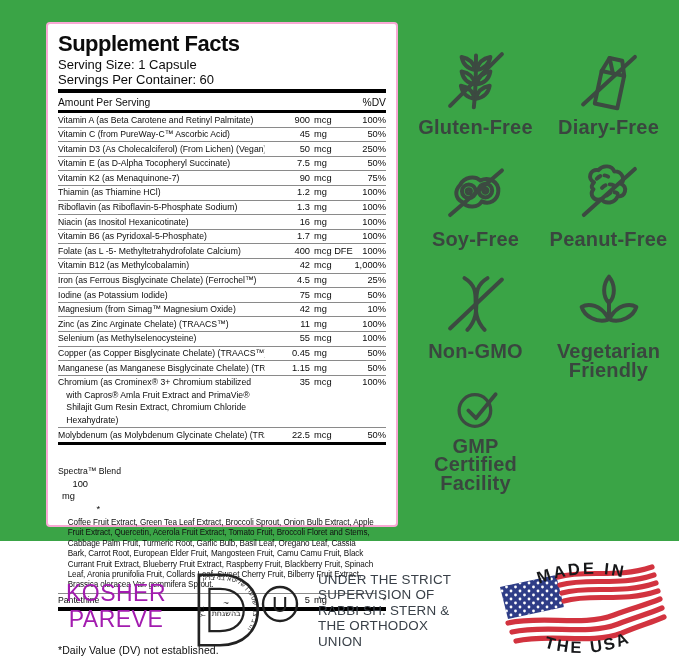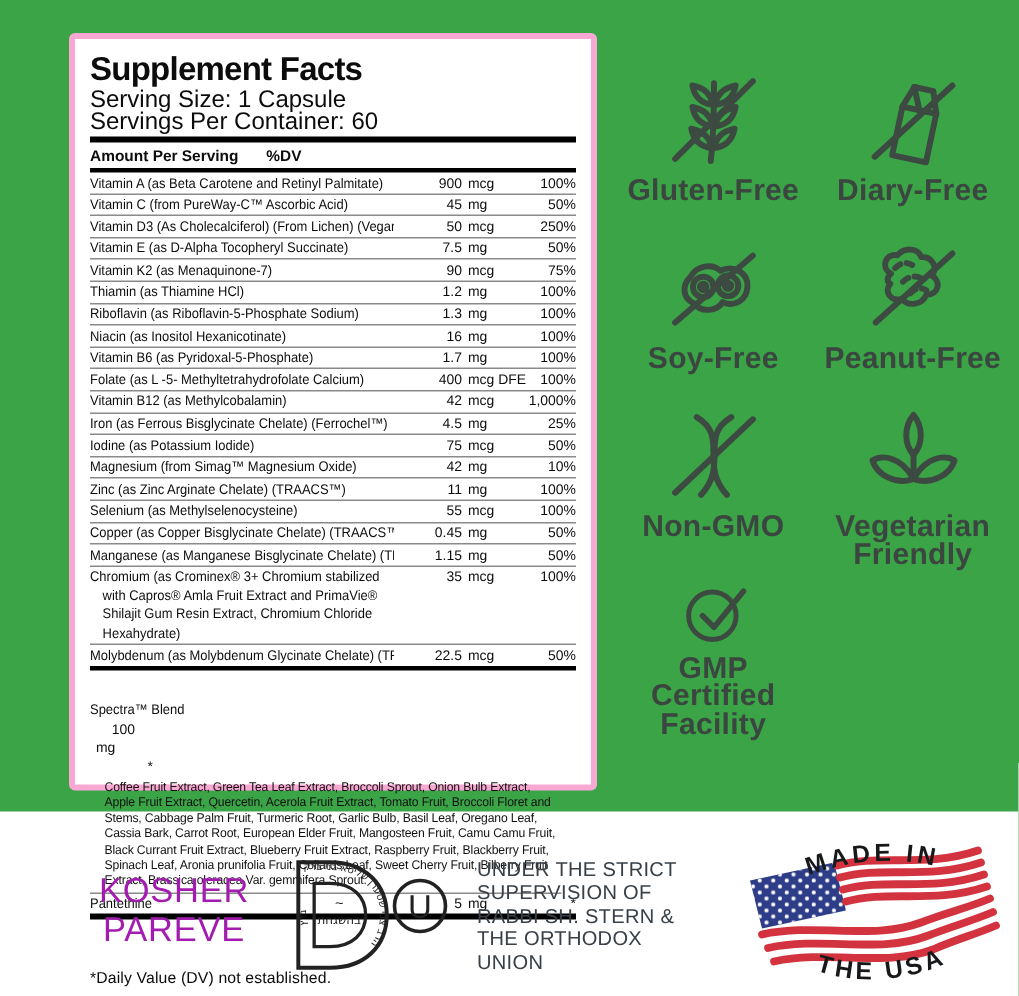--- a/index.html
+++ b/index.html
@@ -2,25 +2,25 @@
 <html><head>
 <meta charset="utf-8">
 <style>
   html,body{margin:0;padding:0;}
   .canvas{position:relative;width:679px;height:664px;background:#ffffff;overflow:hidden;
           font-family:"Liberation Sans",sans-serif;}
   .green{position:absolute;left:0;top:0;width:679px;height:541px;background:#3AA446;}
 
   
   .panel{position:absolute;left:46px;top:22px;width:352px;height:505px;background:#fff;
-         border:4px solid #f9a8d4;border-radius:4px;padding:7px 10px;box-sizing:border-box;color:#0c0c0c;}
+         border:2px solid #f9a8d4;border-radius:4px;padding:7px 10px;box-sizing:border-box;color:#0c0c0c;}
   .title{font-size:22px;font-weight:bold;letter-spacing:-0.5px;line-height:25px;}
-  .serv{font-size:16px;line-height:13px;margin-top:2px;}
+  .serv{font-size:13px;line-height:13px;margin-top:2px;}
   .bar4{height:4px;background:#000;margin-top:3px;}
-  .hdr{display:flex;justify-content:flex-start;align-items:flex-end;font-weight:bold;font-size:10.3px;
+  .hdr{display:flex;justify-content:space-between;align-items:flex-end;font-weight:normal;font-size:10.3px;
        padding:4px 0 2px;border-bottom:3px solid #000;}
   .hdv{width:42px;text-align:right;}
   .srow{display:flex;align-items:flex-start;font-size:9.3px;line-height:12.6px;
         border-bottom:1px solid #8a8a8a;padding:0.5px 0;}
   .srow.thick{border-bottom:3px solid #000;}
   .srow.nb{border-bottom:none;margin-top:20px;flex-direction:column;}
   .srow.bar{border-bottom:4px solid #000;}
   .rname{flex:1;min-width:0;white-space:nowrap;overflow:hidden;transform:scaleX(0.93);transform-origin:0 0;}
   .rname.wrap{white-space:normal;padding-left:9px;text-indent:-9px;}
   .rnum{width:30px;text-align:right;}

